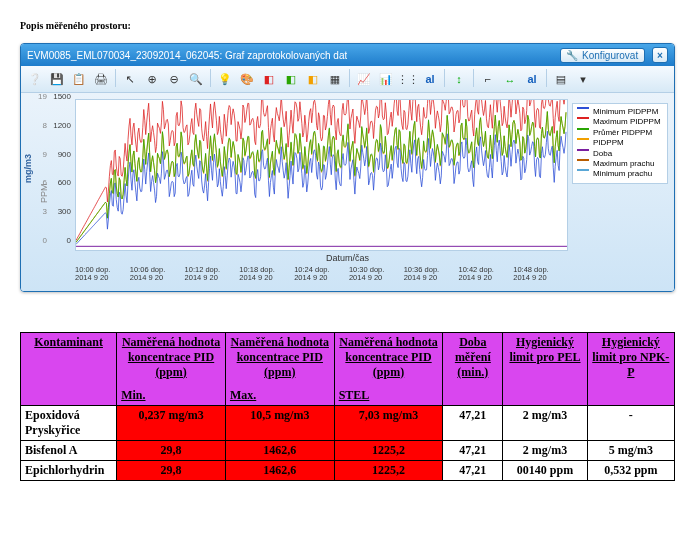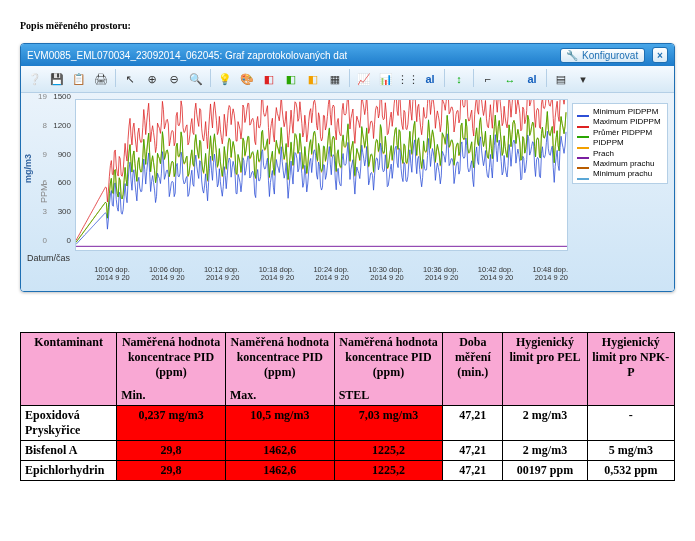--- a/index.html
+++ b/index.html
@@ -112,53 +112,54 @@
   .legend {
     position:absolute;
     right:6px; top:10px;
     background:#fff;
     border:1px solid #b4cfe6;
     font-size:8px;
     padding:3px 4px;
     line-height:1.3;
     width:86px;
   }
-  .legend div { display:flex; align-items:flex-end; gap:4px; white-space:nowrap; overflow:hidden; }
+  .legend div { display:flex; align-items:flex-start; gap:4px; white-space:nowrap; overflow:hidden; }
   .legend .sw { width:12px; height:2px; display:inline-block; }
   .x-axis {
     display:flex;
     justify-content:space-between;
     font-size:7.5px;
     color:#333;
     margin-left:48px;
     margin-right:100px;
     padding-top:3px;
   }
-  .x-axis div { text-align:right; line-height:1.1; flex:1; }
-  .x-title { font-size:9px; color:#333; margin-top:2px; }
+  .x-axis div { text-align:left; line-height:1.1; flex:1; }
+  .x-title { text-align:center; font-size:9px; color:#333; margin-top:2px; }
   
   .signal {
     position:absolute;
     left:0;right:0;top:0;bottom:0;
   }
   
   table.contam {
     border-collapse: collapse;
     width: 100%;
     font-size: 12px;
   }
   table.contam th, table.contam td {
     border: 1px solid #000;
     padding: 2px 4px;
     vertical-align: top;
   }
   table.contam th {
-    background: #f9a8d4;
+    background: #d946ef;
     font-weight: bold;
     text-align: center;
+    text-decoration: underline;
   }
   .th-main { text-align:left; }
   .cell-red { background:#ff0000; text-align:center; font-weight:bold; }
   .cell-c { text-align:center; font-weight:bold; }
   .rowname { font-weight:bold; }
   .sub { font-weight:bold; display:block; text-align:left; margin-top:8px;}
 </style>
 </head>
 <body>
 
@@ -251,21 +252,21 @@
         <div>
           <span class="sw" style="background: rgb(42, 165, 2);"></span>
           <span>Průměr PIDPPM</span>
         </div>
         <div>
           <span class="sw" style="background: rgb(242, 160, 0);"></span>
           <span>PIDPPM</span>
         </div>
         <div>
           <span class="sw" style="background: rgb(122, 31, 160);"></span>
-          <span>Prach</span>
+          <span>Doba</span>
         </div>
         <div>
           <span class="sw" style="background: rgb(184, 92, 0);"></span>
           <span>Maximum prachu</span>
         </div>
         <div>
           <span class="sw" style="background: rgb(90, 167, 214);"></span>
           <span>Minimum prachu</span>
         </div>
       </div>
@@ -315,17 +316,17 @@
         <td class="cell-c">47,21</td>
         <td class="cell-c">2 mg/m3</td>
         <td class="cell-c">5 mg/m3</td>
       </tr>
       <tr>
         <td class="rowname">Epichlorhydrin</td>
         <td class="cell-red">29,8</td>
         <td class="cell-red">1462,6</td>
         <td class="cell-red">1225,2</td>
         <td class="cell-c">47,21</td>
-        <td class="cell-c">00197 ppm</td>
+        <td class="cell-c">00140 ppm</td>
         <td class="cell-c">0,532 ppm</td>
       </tr>
     </tbody>
 </table>
 
 </body></html>

